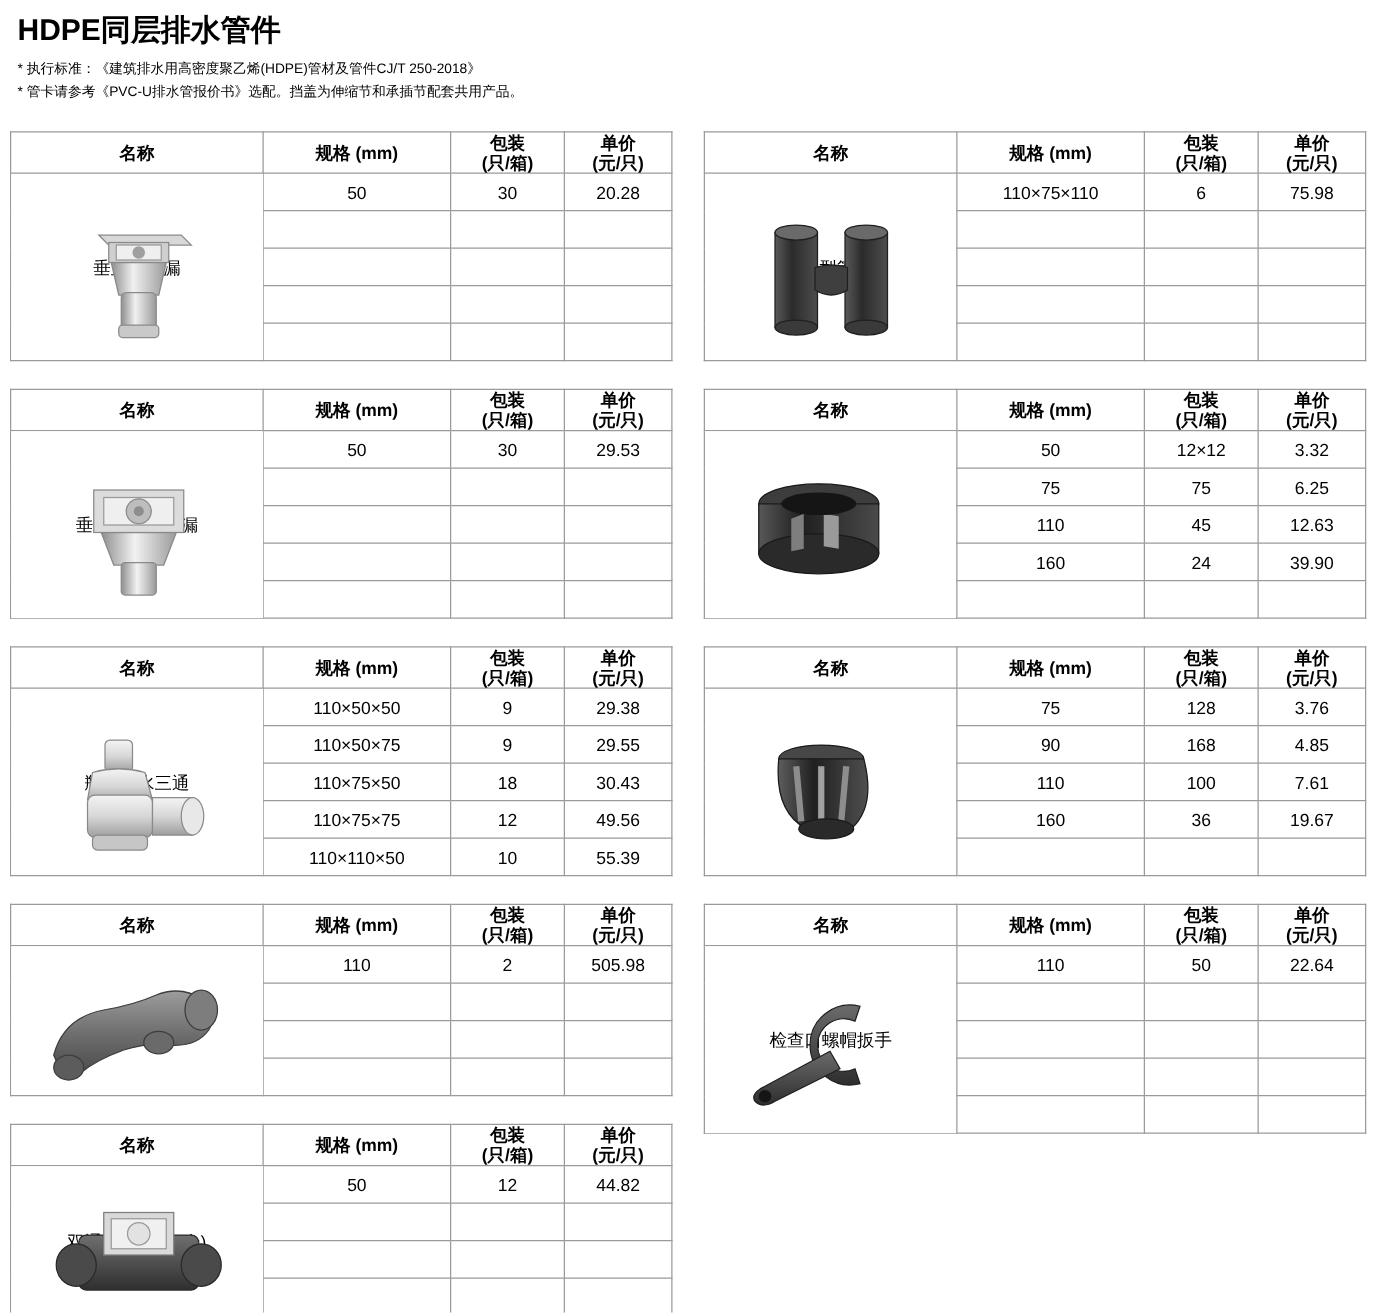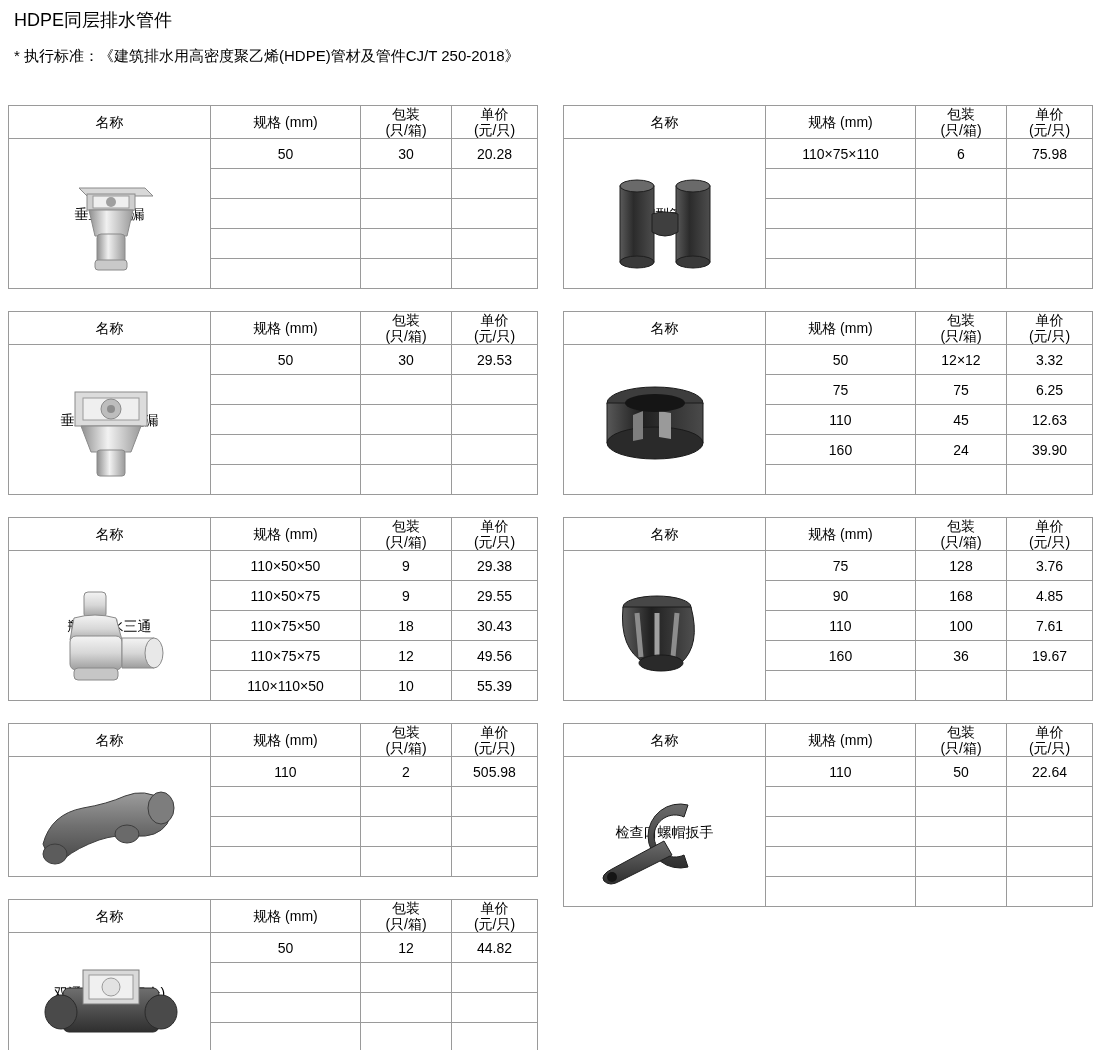--- a/index.html
+++ b/index.html
@@ -19,29 +19,29 @@
     position: relative;
     width: 1100px;
     height: 1050px;
     padding: 0;
     box-sizing: border-box;
   }
   .title {
     position: absolute;
     left: 14px;
     top: 8px;
-    font-size: 18px;
-    font-weight: normal;
+    font-size: 24px;
+    font-weight: bold;
     letter-spacing: 0px;
   }
   .notes {
     position: absolute;
     left: 14px;
     top: 46px;
-    font-size: 15px;
+    font-size: 11px;
     line-height: 19px;
   }
   .notes div { white-space: nowrap; }
 
   .columns {
     position: absolute;
     top: 105px;
     left: 8px;
     width: 1084px;
     display: flex;
@@ -63,21 +63,21 @@
     border: 1px solid #9a9a9a;
     font-size: 14px;
     text-align: center;
     vertical-align: middle;
     padding: 0;
     height: 29px;
     background: #ffffff;
   }
   .hdr th {
     background: #e2e2e2;
-    font-weight: normal;
+    font-weight: bold;
     height: 42px;
     line-height: 16px;
   }
   .hdr th .two {
     display: block;
   }
   col.c-name { width: 202px; }
   col.c-spec { width: 150px; }
   col.c-pack { width: 91px; }
   col.c-price { width: 86px; }
@@ -106,20 +106,21 @@
 </style>
 </head>
 <body>
 
 <div class="page">
 
   <div class="title">HDPE同层排水管件</div>
 
   <div class="notes">
     <div>* 执行标准：《建筑排水用高密度聚乙烯(HDPE)管材及管件CJ/T 250-2018》</div>
+    <div>* 管卡请参考《PVC-U排水管报价书》选配。挡盖为伸缩节和承插节配套共用产品。</div>
   </div>
 
   <div class="columns">
     <div class="col" id="left-col">
         <table class="ptable">
           <colgroup>
             <col class="c-name">
             <col class="c-spec">
             <col class="c-pack">
             <col class="c-price">

